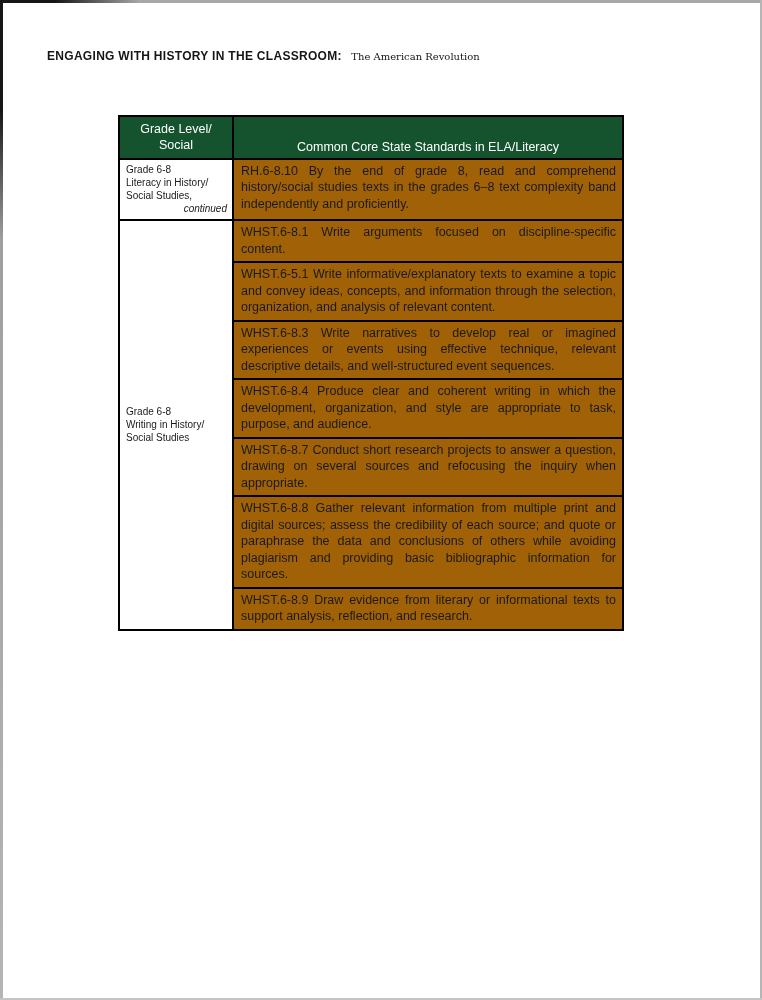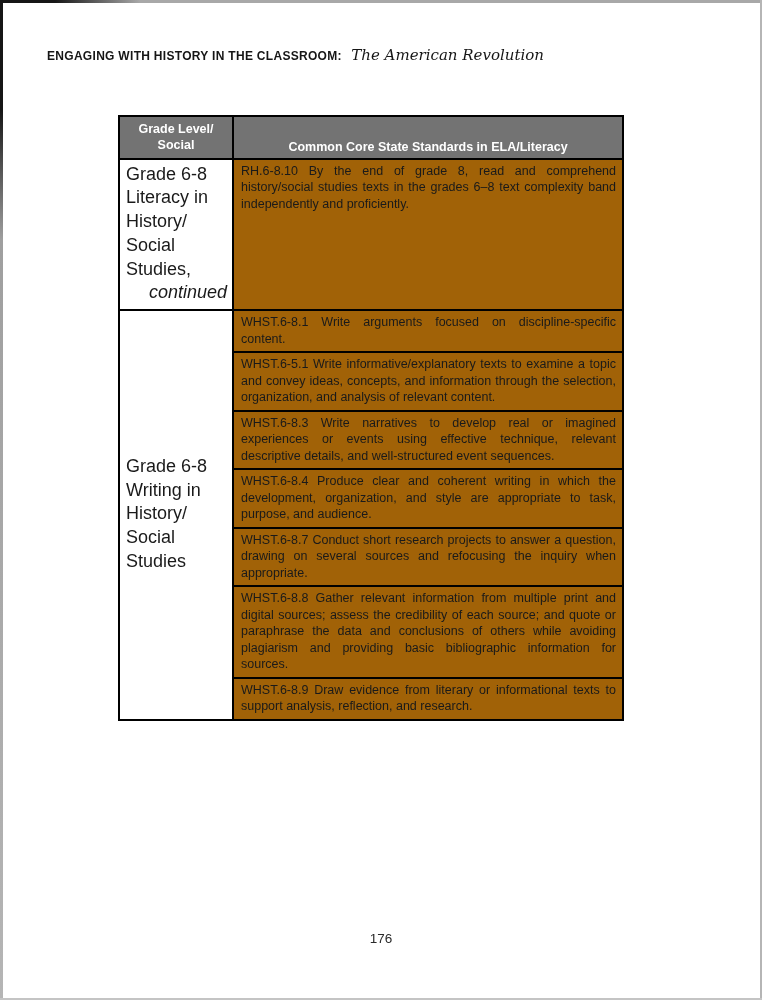--- a/index.html
+++ b/index.html
@@ -40,51 +40,50 @@
     white-space: nowrap;
   }
   .doc-header .main-title {
     font-weight: bold;
     font-size: 12px;
     letter-spacing: 0.3px;
     color: #161616;
   }
   .doc-header .script-title {
     font-family: "DejaVu Serif", serif;
-    font-style: italic;
-    font-size: 15px;
+    font-size: 10px;
     margin-left: 5px;
     color: #161616;
   }
   table.standards {
     position: absolute;
     left: 118px;
     top: 115px;
     width: 504px;
     border-collapse: collapse;
     table-layout: fixed;
   }
   table.standards col.c1 { width: 114px; }
   table.standards col.c2 { width: 390px; }
   table.standards th,
   table.standards td {
     border: 2px solid #000000;
   }
   table.standards th {
-    background: #737373;
+    background: #14532d;
     color: #ffffff;
     font-size: 12.5px;
-    font-weight: bold;
+    font-weight: normal;
     padding: 4px 3px 4px 3px;
     text-align: center;
   }
   th.h-cluster { vertical-align: middle; line-height: 1.3; }
   th.h-std { vertical-align: bottom; padding-bottom: 4px; }
   td.cluster {
-    font-size: 18px;
+    font-size: 10px;
     line-height: 1.32;
     padding: 3px 5px 4px 6px;
     vertical-align: top;
     background: #ffffff;
   }
   td.cluster.mid { vertical-align: middle; }
   td.std {
     font-size: 12.5px;
     line-height: 1.32;
     padding: 3px 6px 4px 7px;
@@ -163,14 +162,13 @@
       </tr>
       <tr>
         <td class="std">WHST.6-8.8 Gather relevant information from multiple print and digital sources; assess the credibility of each source; and quote or paraphrase the data and conclusions of others while avoiding plagiarism and providing basic bibliographic information for sources.</td>
       </tr>
       <tr>
         <td class="std">WHST.6-8.9 Draw evidence from literary or informational texts to support analysis, reflection, and research.</td>
       </tr>
     </tbody>
   </table>
 
-  <div class="page-number">176</div>
 </div>
 
 </body></html>

